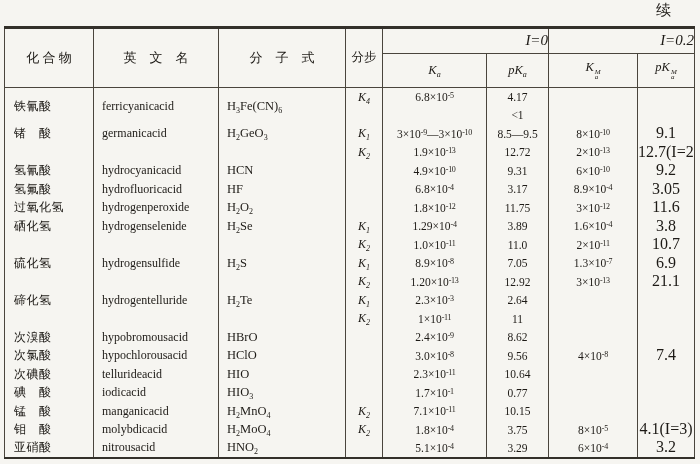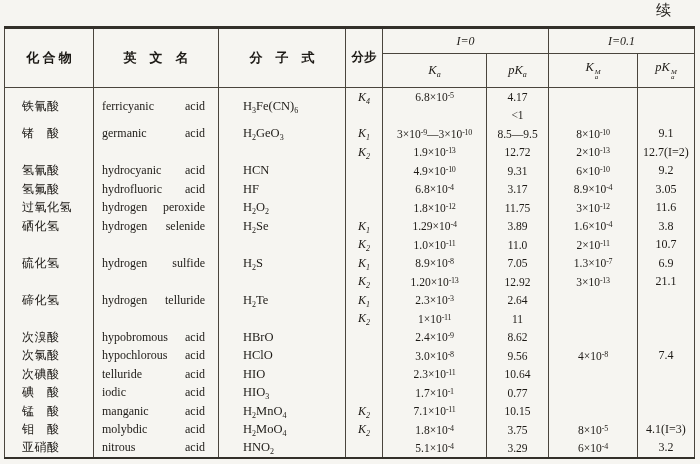--- a/index.html
+++ b/index.html
@@ -24,40 +24,40 @@
   }
   th,td{
     border-left:1px solid #4a453d;border-right:1px solid #4a453d;
     padding:0;vertical-align:middle;text-align:center;
     font-weight:normal;line-height:1.05;overflow:hidden;white-space:nowrap;
   }
   thead th{border-bottom:1px solid #4a453d;}
   thead tr.h-row1{height:26px;}
   thead tr.h-row2{height:34px;}
   tbody tr{height:18.5px;}
-  .h-cjk{font-size:13px;font-weight:bold;}
+  .h-cjk{font-size:13px;}
   .h-step{font-size:12.5px;margin-left:8px;}
-  .h-i{font-size:12px;}
+  .h-i{font-size:15px;text-align:right;}
   .h-k{font-size:12.5px;}
   em{font-style:italic;font-family:"Liberation Serif","DejaVu Serif",serif;}
   sub,sup{font-size:8px;line-height:0;}
   sub{vertical-align:-2.5px;}
   sup{vertical-align:3.5px;letter-spacing:-0.3px;}
   .supsub{
     display:inline-flex;flex-direction:column;align-items:flex-start;
     vertical-align:-3px;margin-left:1px;
   }
   .supsub sup,.supsub sub{font-size:7px;line-height:5.5px;vertical-align:baseline;letter-spacing:0;}
-  .c-compound{text-align:left;padding-left:17px;font-size:12px;letter-spacing:0.5px;}
+  .c-compound{text-align:left;padding-left:9px;font-size:12px;letter-spacing:0.5px;}
   .c-english{font-size:12px;}
-  .en-wrap{display:flex;justify-content:space-between;padding:0 13px 0 8px;}
-  .c-formula{text-align:left;padding-left:24px;font-size:12.5px;}
+  .en-wrap{display:flex;justify-content:flex-start;padding:0 13px 0 8px;}
+  .c-formula{text-align:left;padding-left:8px;font-size:12.5px;}
   .c-step{font-style:italic;font-size:12px;margin-top:28px;}
   .c-num{font-size:11.5px;}
-  .c-pkam{font-size:12px;margin-top:20px;}
+  .c-pkam{font-size:16px;margin-top:20px;}
 </style>
 </head>
 <body>
 
 <div class="page">
 
   <div class="continued">续</div>
 
   <table class="acid">
     <colgroup>
@@ -70,21 +70,21 @@
         <col style="width:89px">
         <col style="width:57px">
     </colgroup>
     <thead>
       <tr class="h-row1">
         <th rowspan="2" class="h-cjk">化 合 物</th>
         <th rowspan="2" class="h-cjk">英　文　名</th>
         <th rowspan="2" class="h-cjk">分　子　式</th>
         <th rowspan="2" class="h-cjk h-step">分步</th>
         <th colspan="2" class="h-i"><em>I=0</em></th>
-        <th colspan="2" class="h-i"><em>I=0.1</em></th>
+        <th colspan="2" class="h-i"><em>I=0.2</em></th>
       </tr>
       <tr class="h-row2">
         <th class="h-k">
           <em><span>K</span><sub>a</sub></em>
         </th>
         <th class="h-k">
           <em><span>pK</span><sub>a</sub></em>
         </th>
         <th class="h-k">
           <em><span>K</span><span class="supsub">

